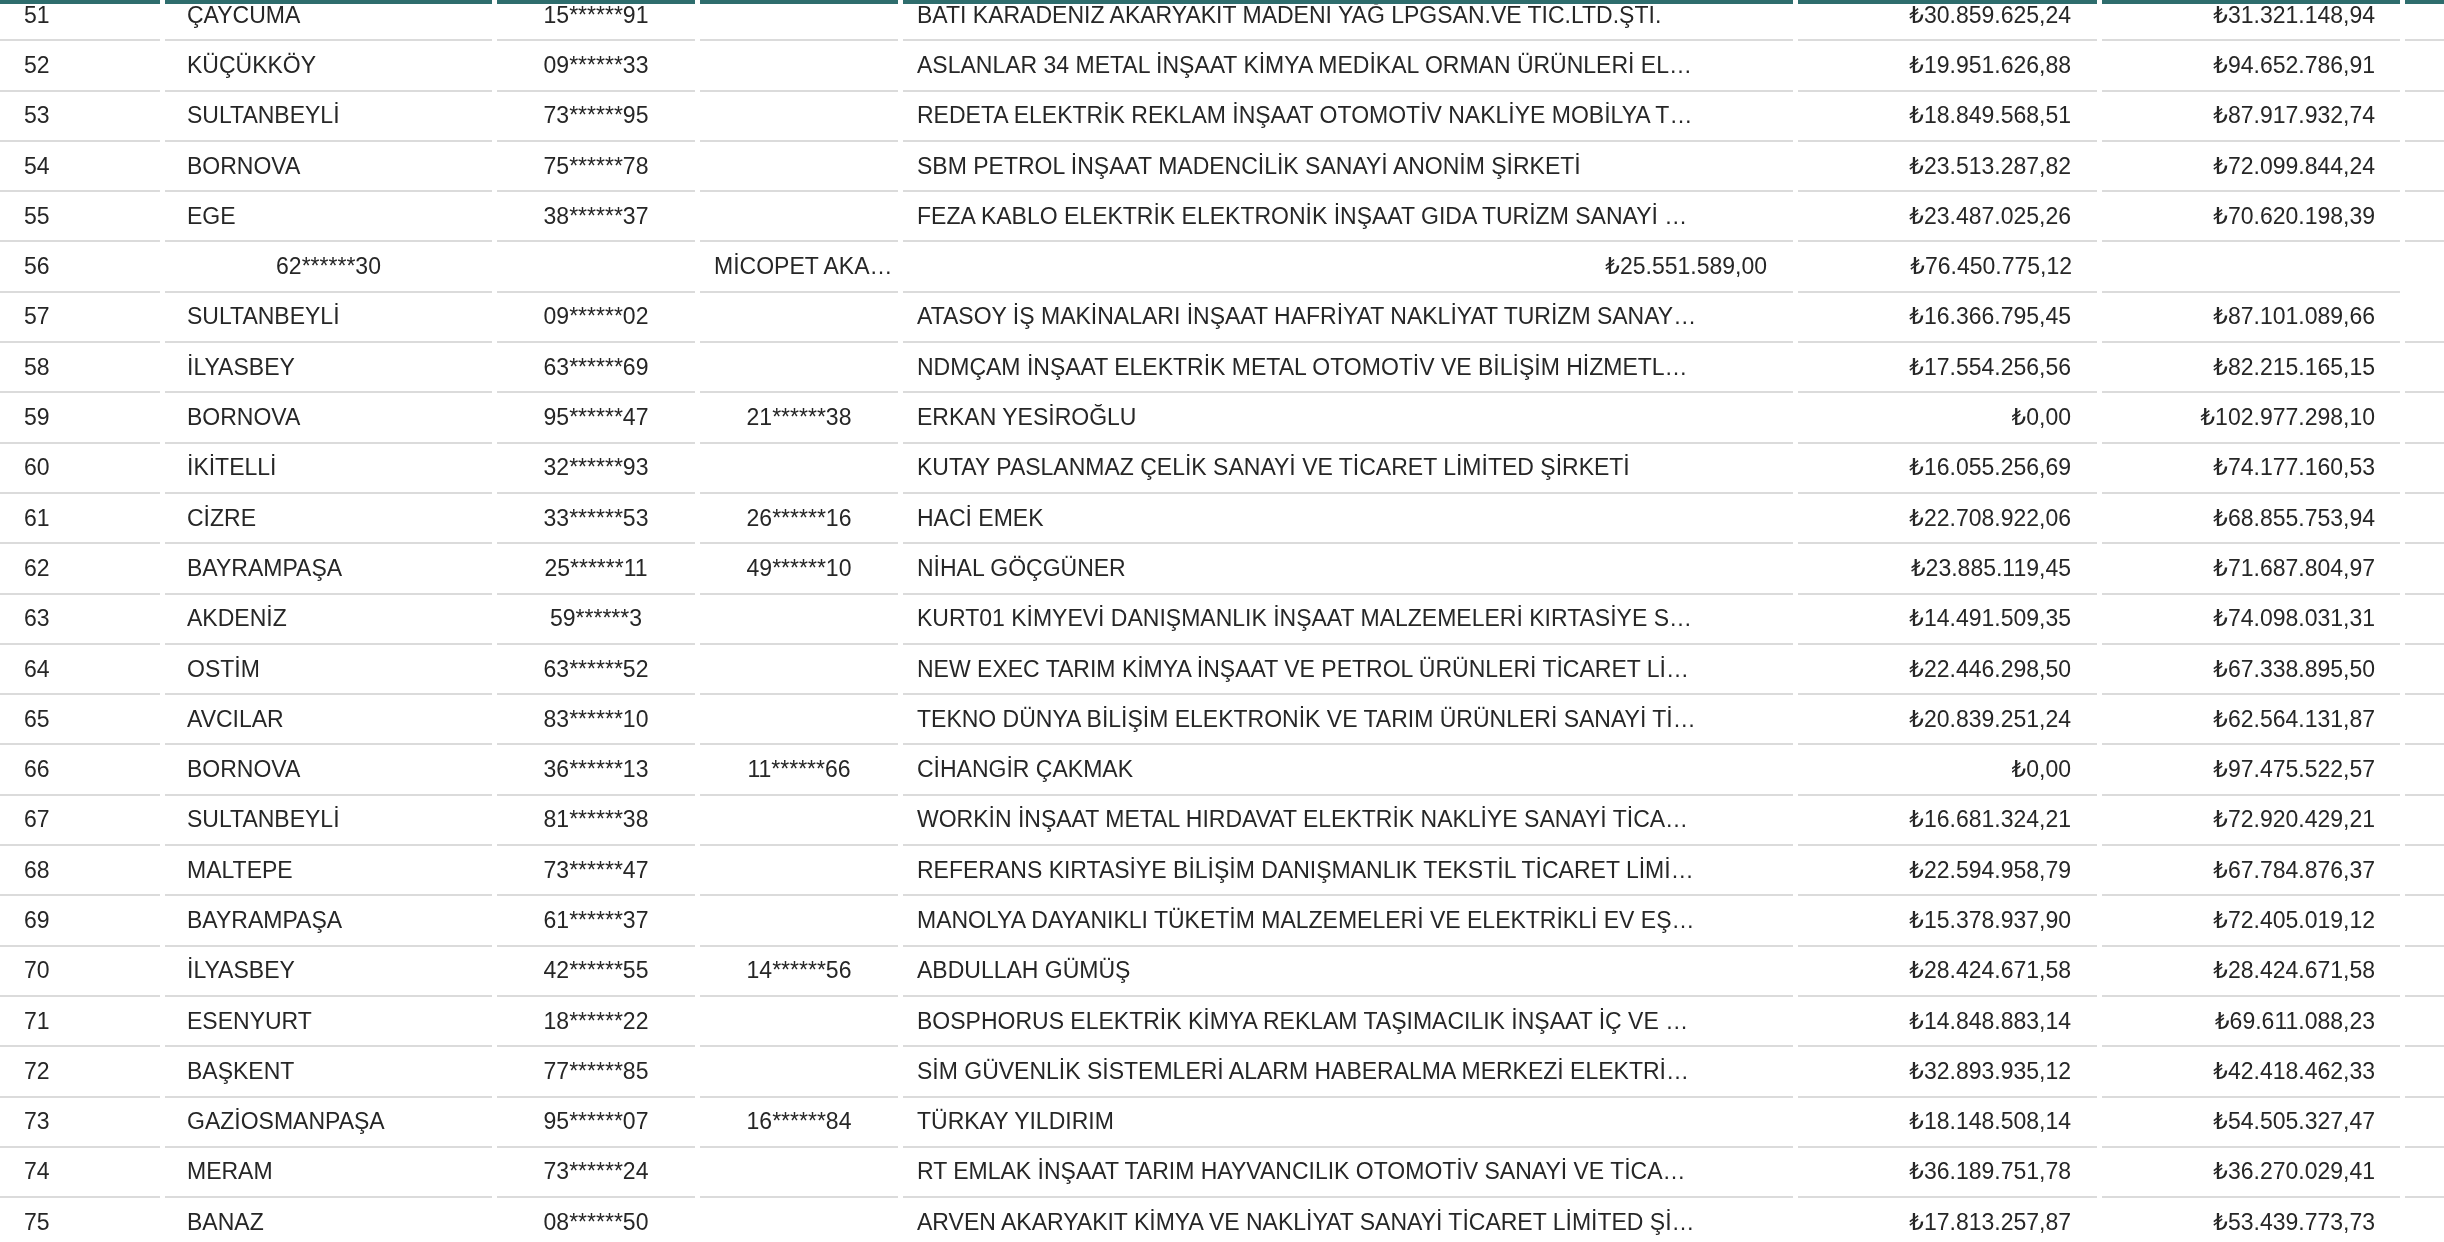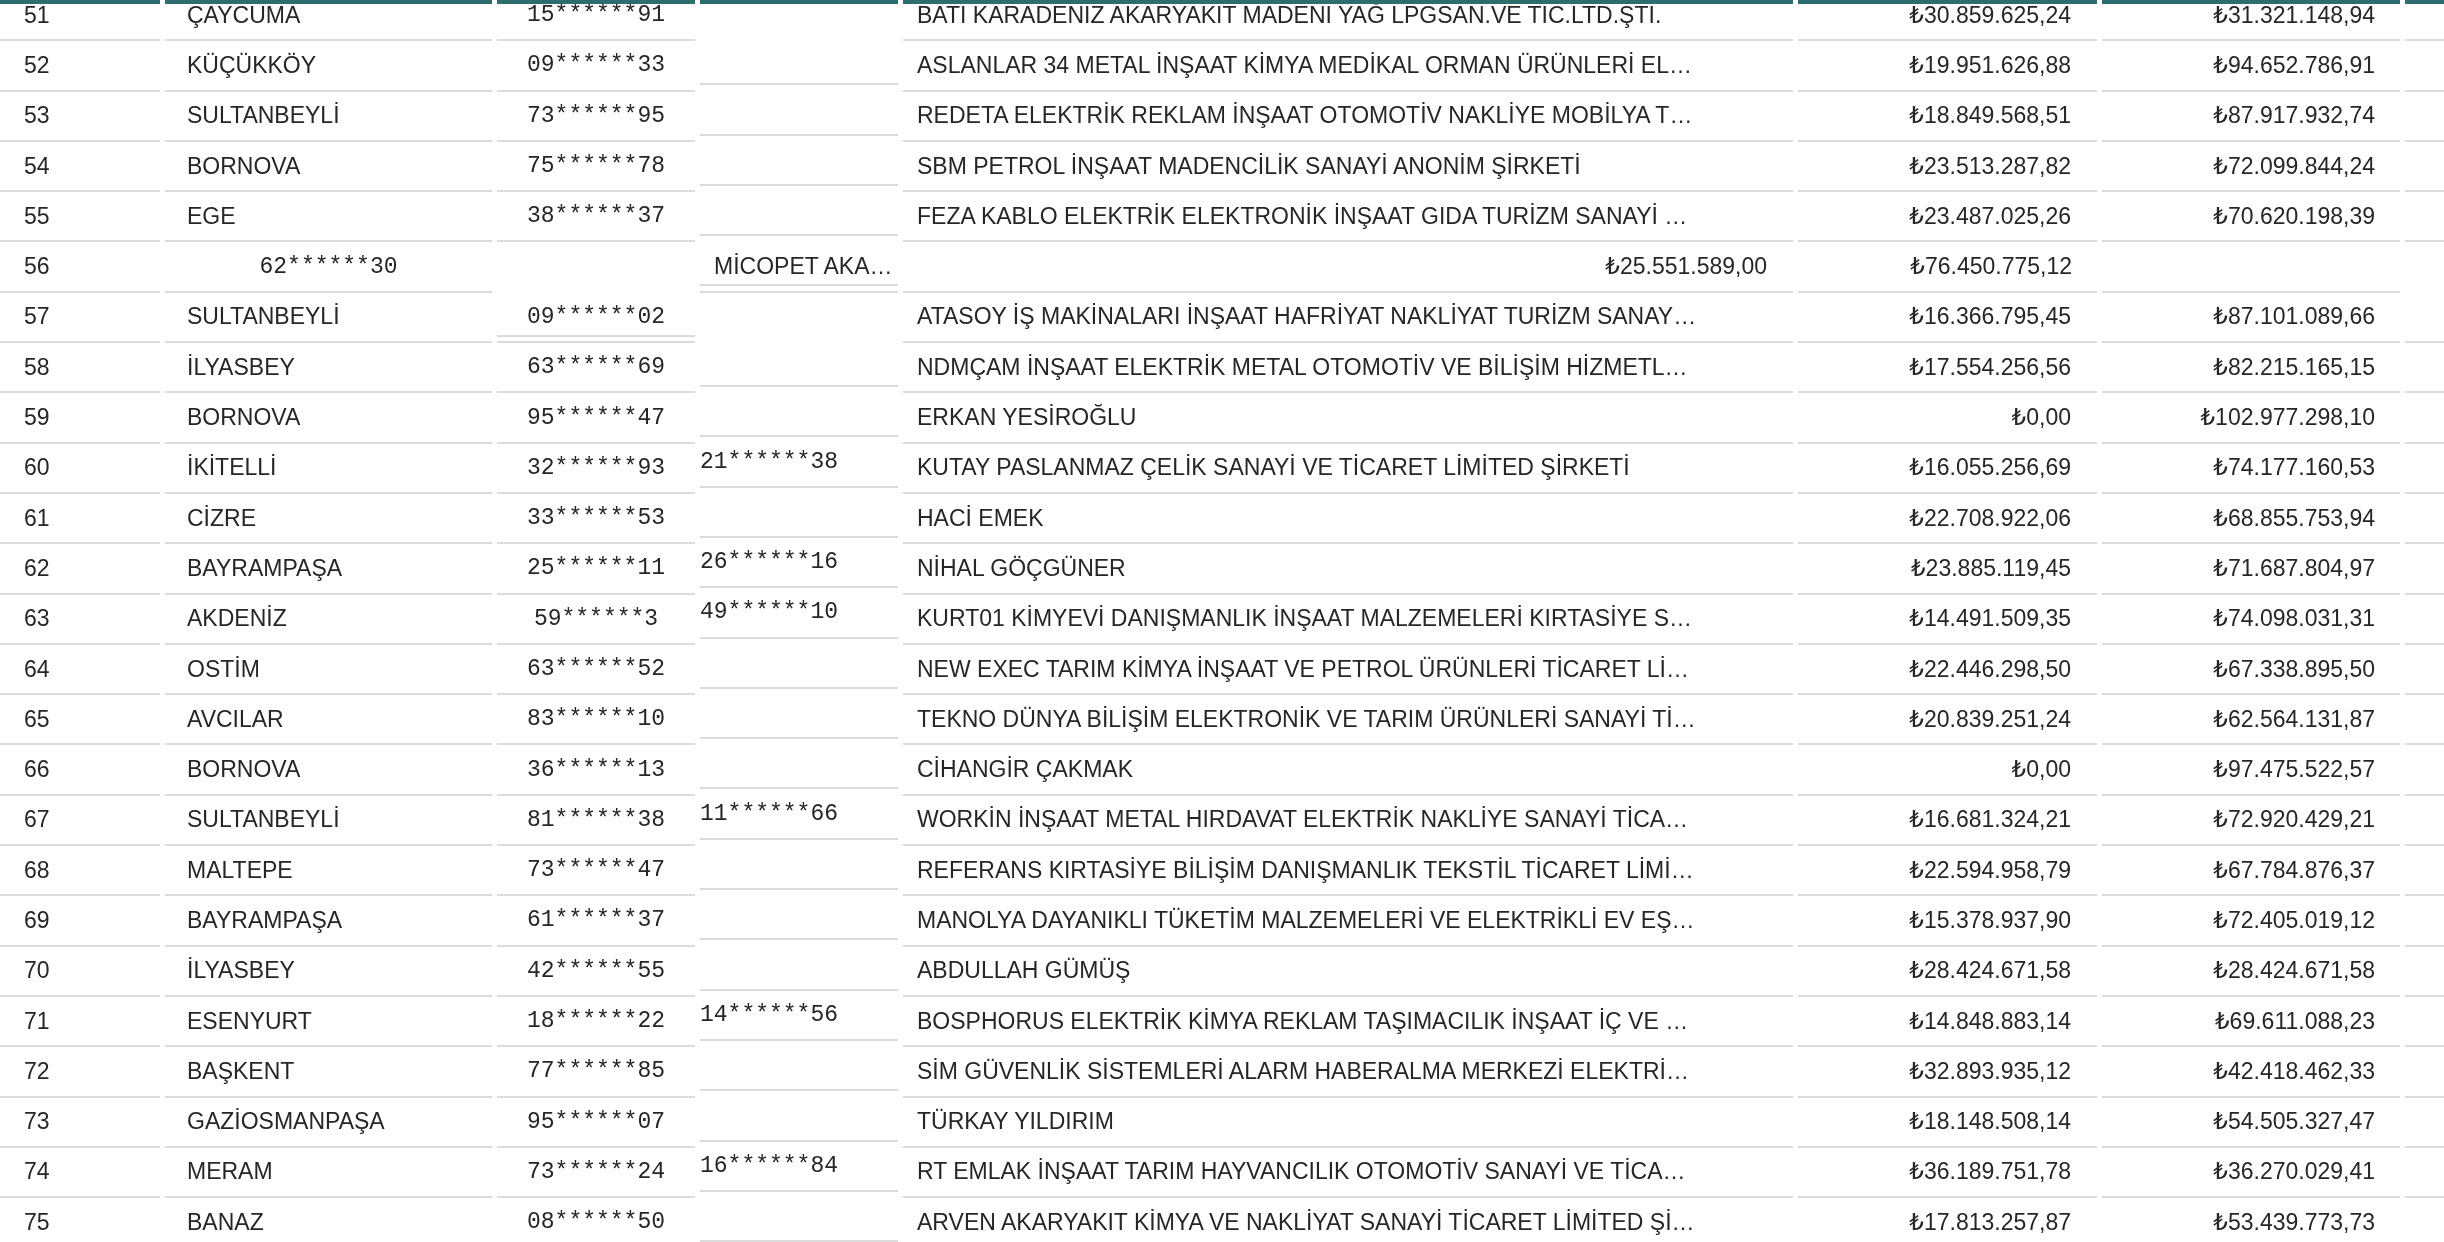--- a/index.html
+++ b/index.html
@@ -54,22 +54,22 @@
   }
   .cell > span {
     white-space: nowrap;
     overflow: hidden;
     text-overflow: ellipsis;
     width: 100%;
   }
   .c-no    { padding-left: 24px; }
   .c-office{ padding-left: 22px; }
   .c-taxid { justify-content: center; }
-  .c-taxid > span, .c-pid > span { width: auto; font-family: Liberation Mono, monospace; }
-  .c-pid   { justify-content: flex-start; margin-top: 44px; }
+  .c-taxid > span, .c-pid > span { width: auto; }
+  .c-pid   { justify-content: center; }
   .c-name  { padding-left: 14px; }
   .c-amt1  { justify-content: flex-end; padding-right: 26px; }
   .c-amt1 > span, .c-amt2 > span { width: auto; text-align: center; }
   .c-amt2  { justify-content: flex-end; padding-right: 25px; }
   .c-end   { }
 </style>
 </head>
 <body>
 
 <div class="viewport">

